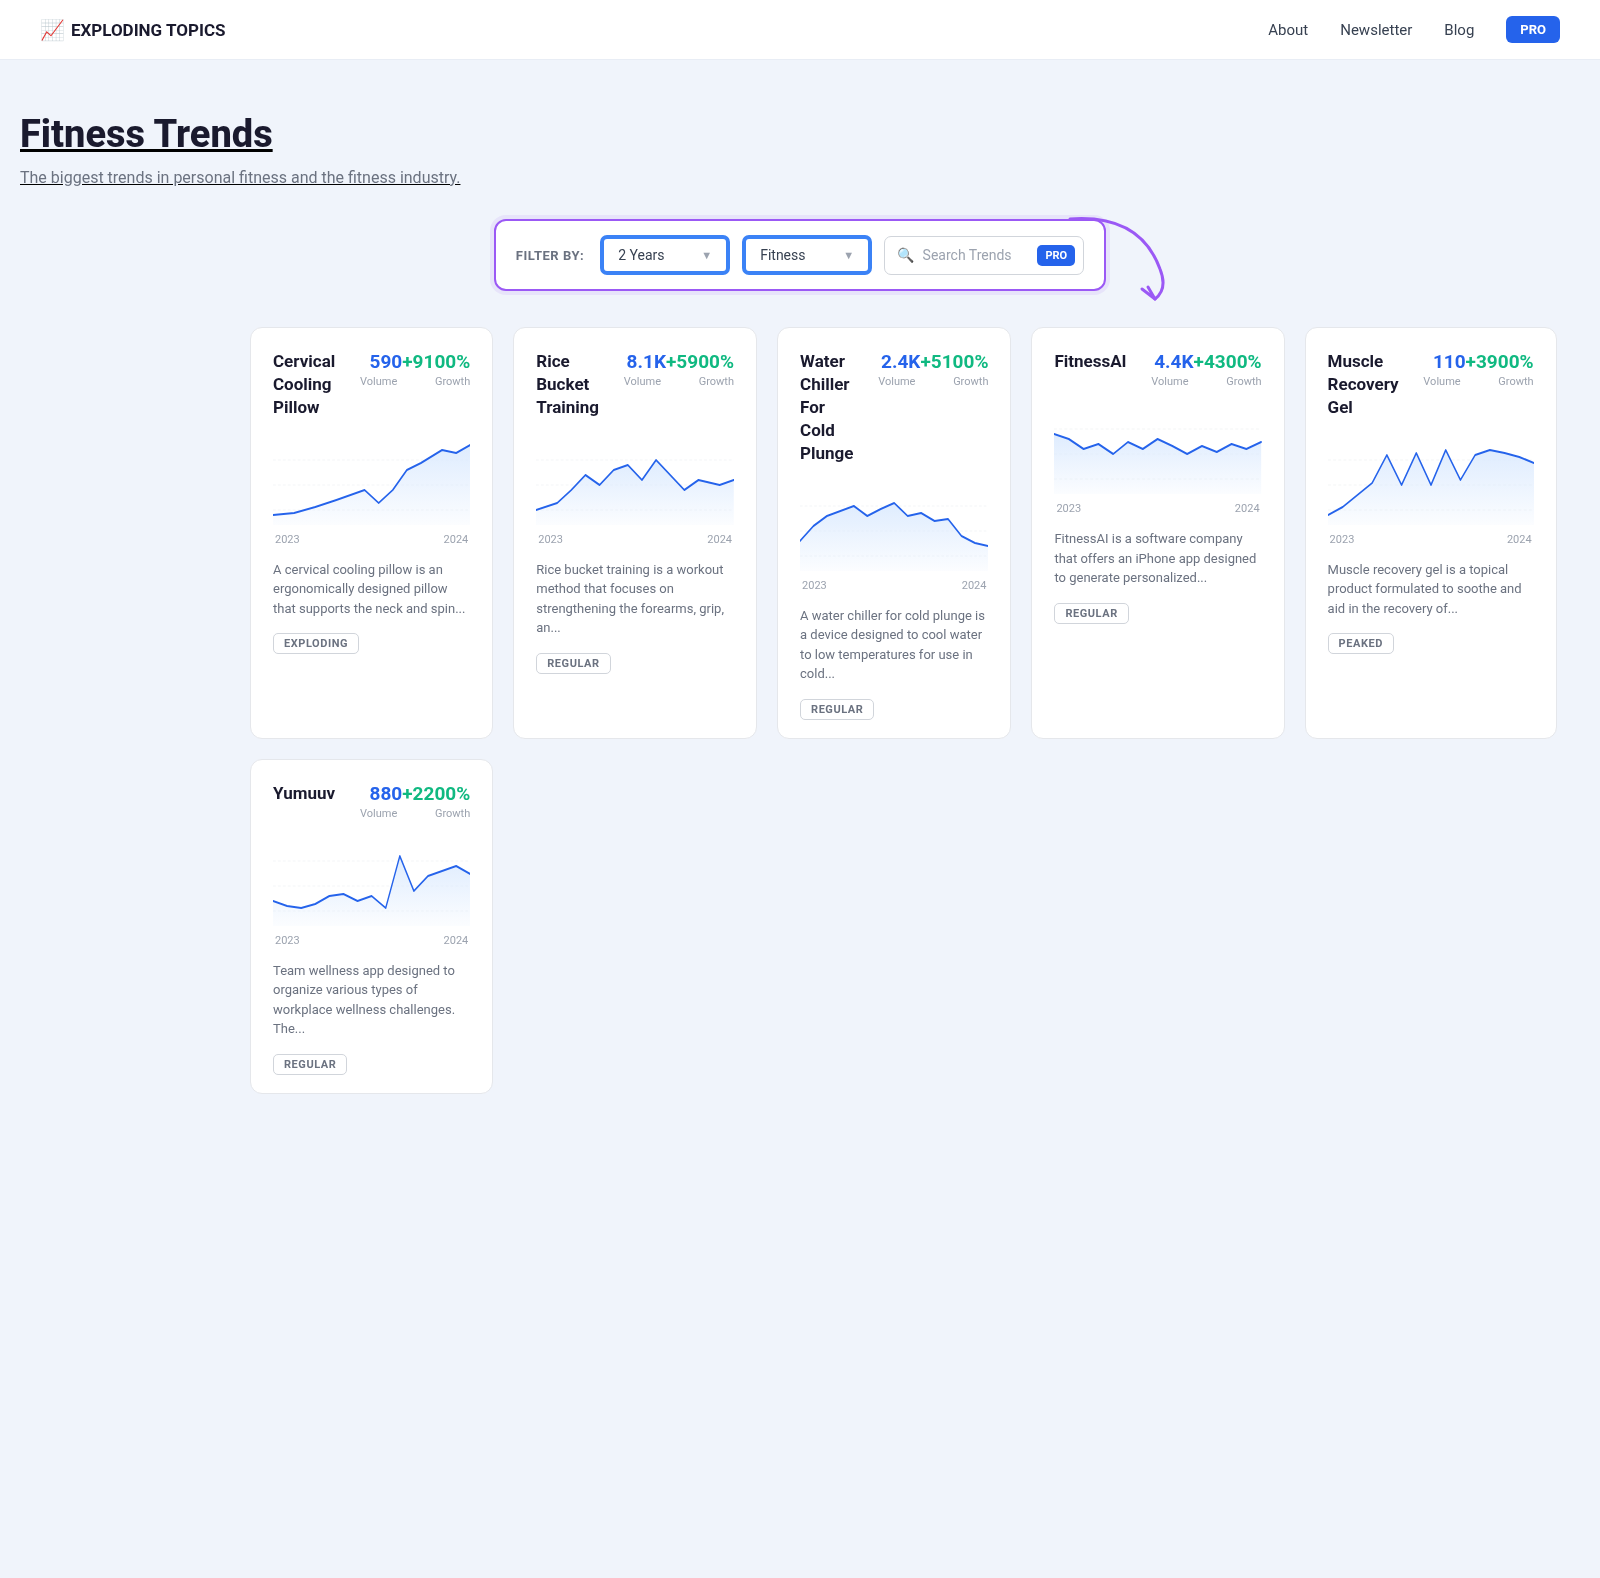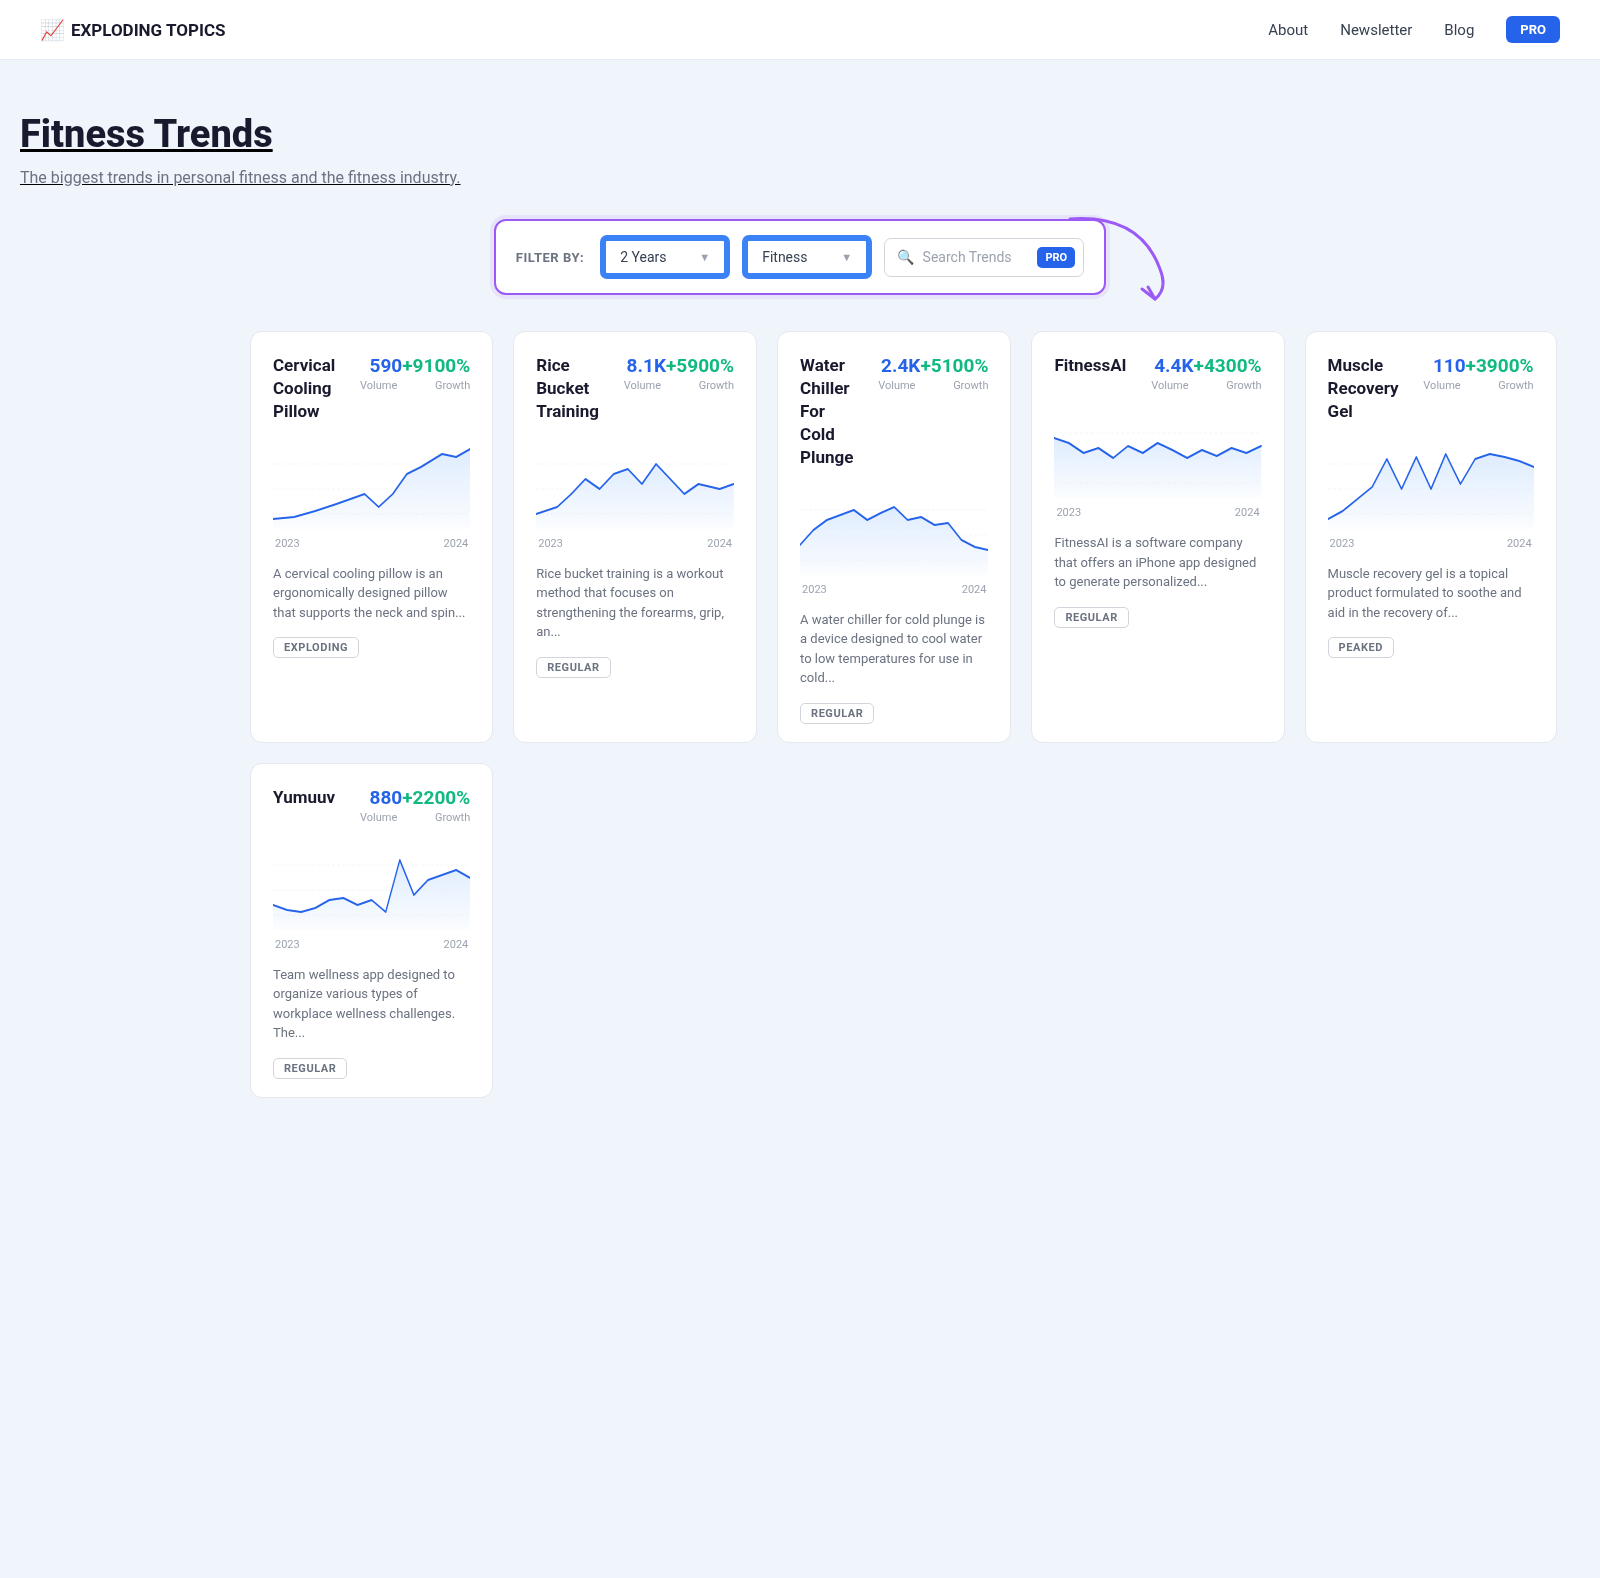--- a/index.html
+++ b/index.html
@@ -92,21 +92,21 @@
       font-weight: 700;
       color: #6b7280;
       letter-spacing: 0.04em;
       text-transform: uppercase;
       margin-right: 4px;
     }
     .filter-select {
       display: flex;
       align-items: center;
       gap: 8px;
-      border: 6px solid #3b82f6;
+      border: 4px solid #3b82f6;
       border-radius: 7px;
       padding: 8px 14px;
       font-size: 14px;
       color: #374151;
       background: #fff;
       cursor: pointer;
       min-width: 130px;
       justify-content: space-between;
     }
     .filter-select .chevron {

